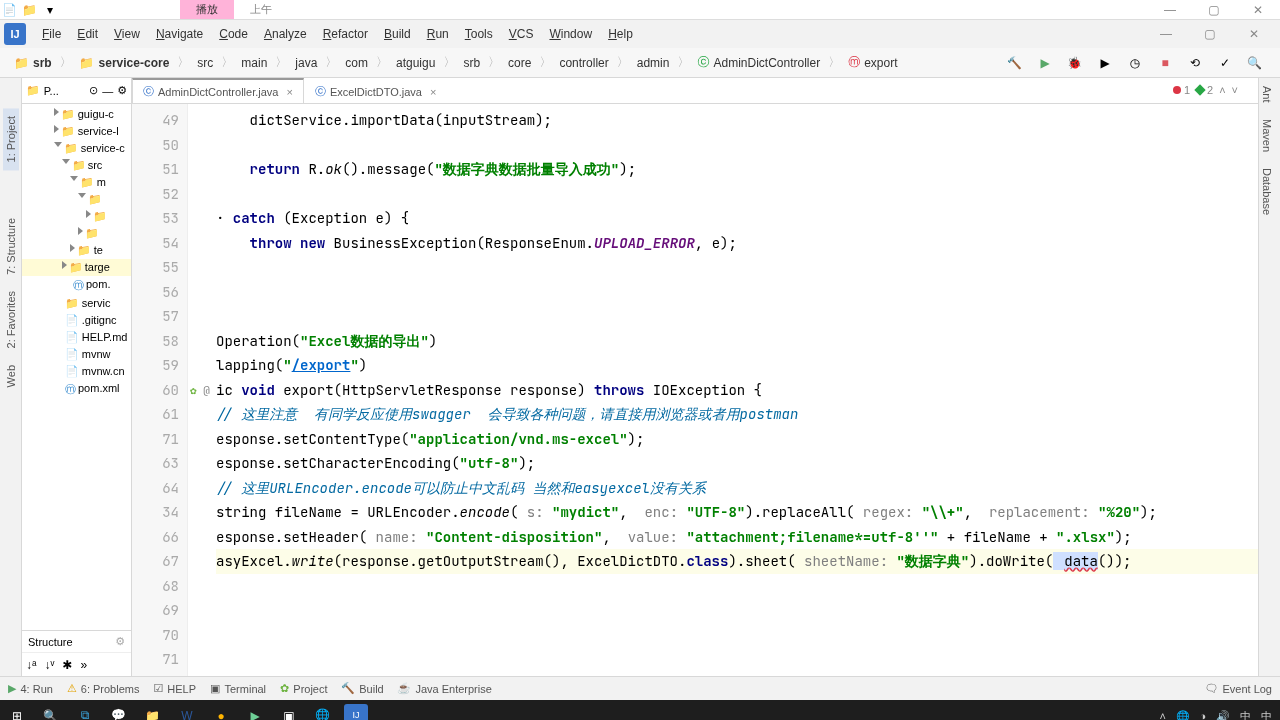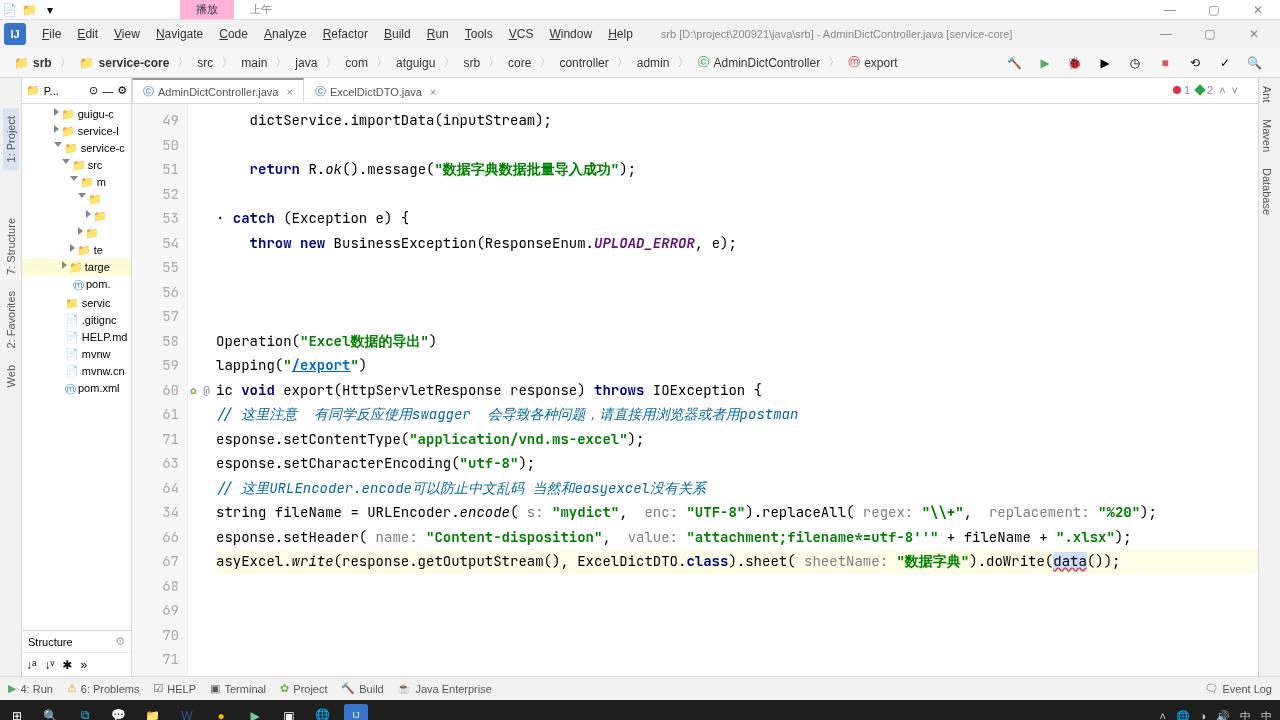--- a/index.html
+++ b/index.html
@@ -42,21 +42,21 @@
 .gutter-marks { width: 28px; padding: 4px 2px; line-height: 24.5px; font-size: 11px; color: #888; }
 .code { flex: 1; padding: 4px 0; line-height: 24.5px; white-space: pre; overflow: hidden; }
 .code-line { height: 24.5px; }
 .code-line.hl { background: #fdfde8; }
 .kw { color: #000080; font-weight: bold; }
 .italic { font-style: italic; }
 .str { color: #008000; font-weight: bold; }
 .com { color: #0369a1; font-style: italic; }
 .const { color: #660e7a; font-style: italic; font-weight: bold; }
 .param { color: #808080; }
-.red-underline { text-decoration: wavy underline #dc3545; }
+.red-underline { text-decoration: wavy underline #dc3545; padding-left: 11px; }
 .link { color: #0066cc; text-decoration: underline; }
 .badges { position: absolute; top: 6px; right: 20px; font-size: 11px; display: flex; gap: 6px; color: #888; }
 .right-tool { width: 22px; background: #f2f2f2; border-left: 1px solid #d8d8d8; }
 .bottom-tabs { height: 24px; background: #f2f2f2; border-top: 1px solid #d8d8d8; display: flex; align-items: center; padding: 0 8px; gap: 14px; font-size: 11px; }
 .bottom-tab { display: flex; align-items: center; gap: 4px; color: #555; cursor: pointer; }
 .event-log { margin-left: auto; }
 .taskbar { height: 32px; background: #1e1e1e; display: flex; align-items: center; }
 .task-btn { width: 34px; height: 32px; display: flex; align-items: center; justify-content: center; color: #fff; }
 .task-btn.active { border-bottom: 2px solid #76b9ed; }
 .caret-right { display:inline-block; width:0; height:0; border-top:4px solid transparent; border-bottom:4px solid transparent; border-left:5px solid #888; }
@@ -94,21 +94,20 @@
       <span class="menu-item"><u>C</u>ode</span>
       <span class="menu-item"><u>A</u>nalyze</span>
       <span class="menu-item"><u>R</u>efactor</span>
       <span class="menu-item"><u>B</u>uild</span>
       <span class="menu-item"><u>R</u>un</span>
       <span class="menu-item"><u>T</u>ools</span>
       <span class="menu-item"><u>V</u>CS</span>
       <span class="menu-item"><u>W</u>indow</span>
       <span class="menu-item"><u>H</u>elp</span>
     </div>
-  <div class="title-text">srb [D:\project\200921\java\srb] - AdminDictController.java [service-core]</div>
   <div class="win-controls">
     <div class="win-btn">—</div>
     <div class="win-btn">▢</div>
     <div class="win-btn">✕</div>
   </div>
 </div>
 
 <div class="breadcrumbs">
   <div id="crumbs" style="display:flex;align-items:center">
       <span class="crumb">📁 <b>srb</b></span>

